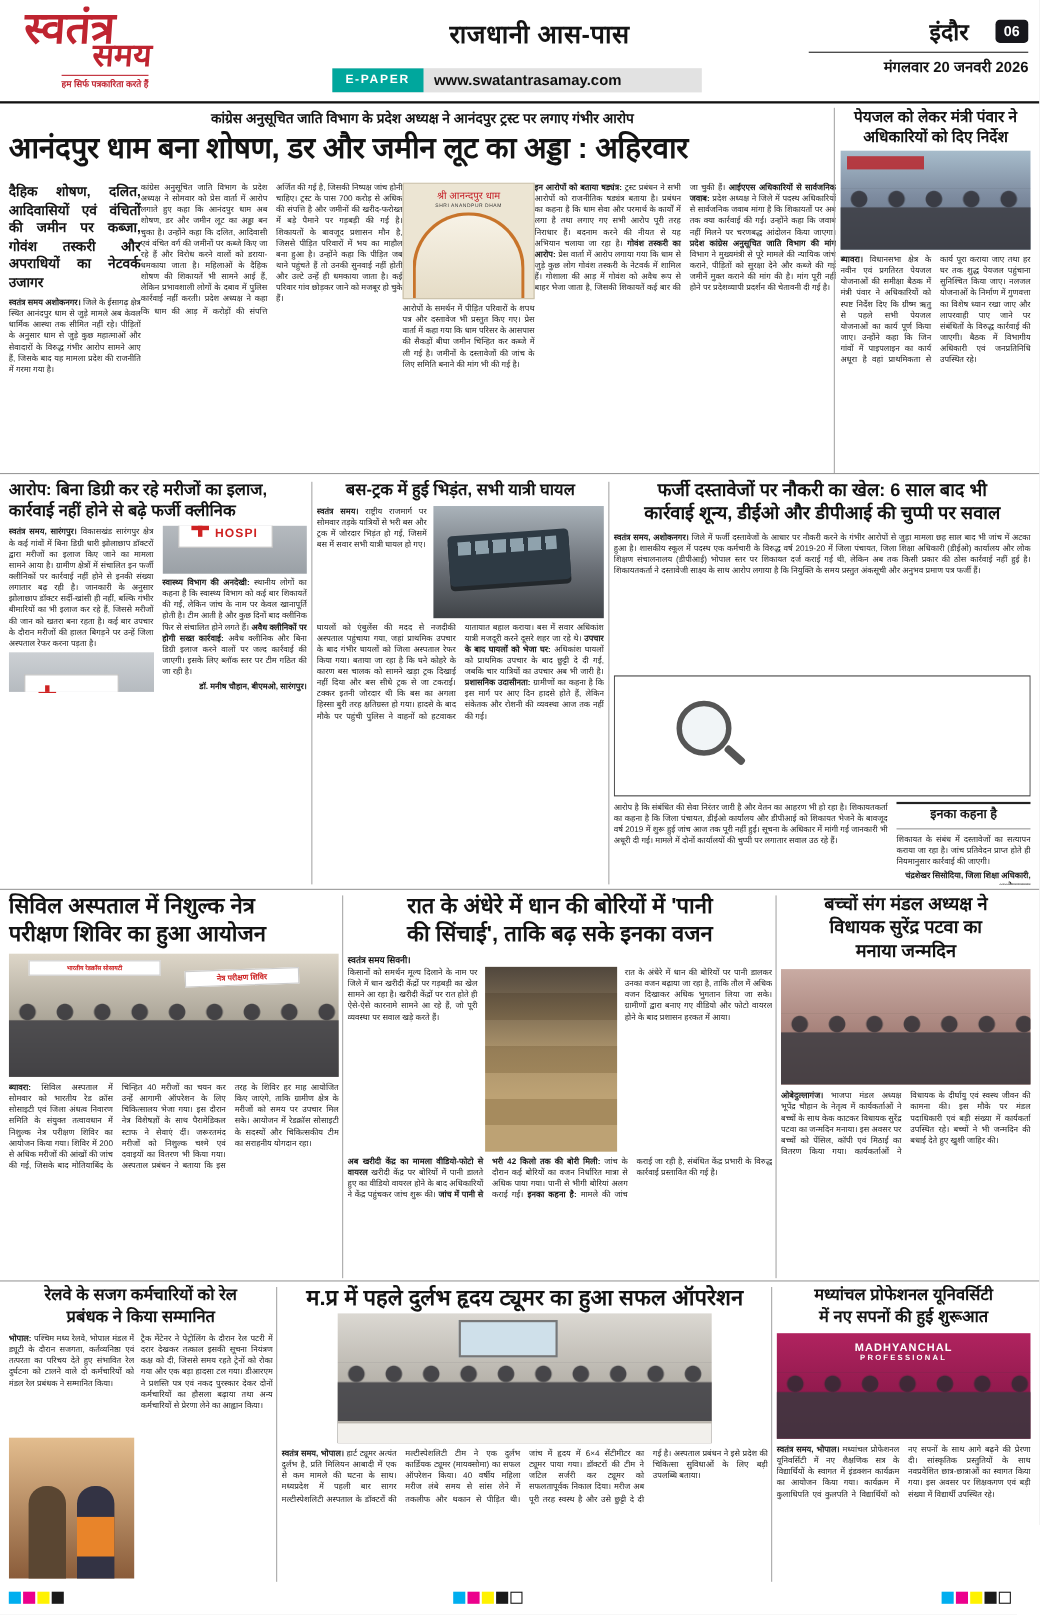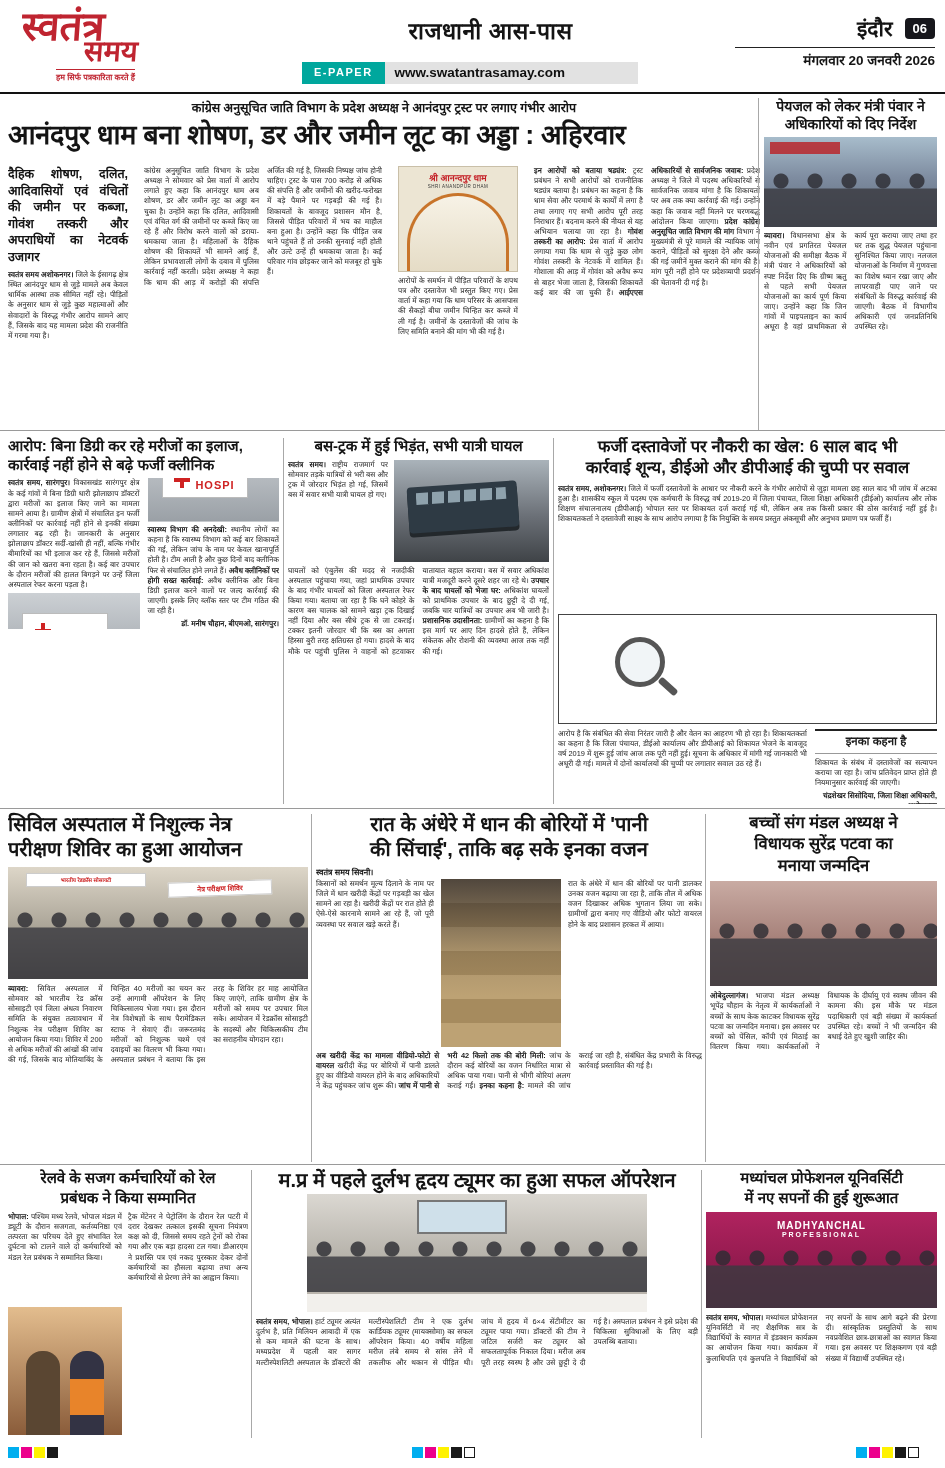--- a/index.html
+++ b/index.html
@@ -13,21 +13,21 @@
   .masthead { left:0; top:0; width:945px; height:94px; }
   .logo { left:22px; top:6px; width:210px; height:86px; }
   .logo1 { font-size:40px; font-weight:bold; color:#bf2430; line-height:1.0; transform:skewX(-4deg); }
   .logo2 { font-size:29px; font-weight:bold; color:#bf2430; line-height:0.95; margin:-8px 0 0 62px; transform:skewX(-4deg); }
   .tagline { display:inline-block; margin:2px 0 0 34px; font-size:8px; font-weight:bold; color:#bf2430; border-top:1px solid #bf2430; padding-top:1px; }
   .section-title { left:0; right:0; top:14px; text-align:center; font-size:23px; font-weight:bold; letter-spacing:0.5px;padding-left:36px; }
   .epaper-bar { left:302px; top:62px; width:336px; height:22px; background:#e2e2e2; display:flex; align-items:stretch; }
   .epaper-badge { background:#00a79d; color:#fff; font-weight:bold; font-size:11px; letter-spacing:1.5px; padding:4px 12px 0; }
   .site { font-weight:bold; font-size:13.5px; color:#101010; padding:3px 0 0 10px; }
   .mast-right { right:10px; top:14px; width:200px; text-align:right; }
-  .city-row { display:flex; justify-content:flex-end; align-items:center; gap:12px; }
+  .city-row { display:flex; justify-content:flex-end; align-items:center; gap:24px; }
   .city { font-size:21px; font-weight:bold; }
   .pageno { background:#17171c; color:#fff; font-size:13px; font-weight:bold; padding:3px 8px; border-radius:4px; }
   .mr-rule { border-top:1.5px solid #222; margin:5px 0 3px; }
   .date { font-size:13.5px; font-weight:bold; }
   .mast-line { left:0; top:92px; width:945px; height:3px; background:#121212; }
 
   
   .hline { position:absolute; height:1px; background:#9a9a9a; left:0; width:945px; }
   .vline { position:absolute; width:1px; background:#a8a8a8; }
 
@@ -36,32 +36,32 @@
   .byl { font-weight:bold; }
   .inh { font-weight:bold; }
   .sign { display:block; text-align:right; font-weight:bold; margin-top:3px; }
   .cols2 { column-count:2; column-gap:8px; }
   .cols3 { column-count:3; column-gap:8px; }
   .cols4 { column-count:4; column-gap:8px; }
 
   
   .kicker { left:8px; top:99px; width:752px; text-align:center; font-size:12.5px; font-weight:bold; }
   .lead-headline { left:8px; top:115px; width:752px; font-size:27px; font-weight:800; white-space:nowrap; letter-spacing:-0.3px; }
-  .lead-body { left:8px; top:166px; width:752px; height:262px; display:flex; gap:16px; }
+  .lead-body { left:8px; top:166px; width:752px; height:262px; display:flex; gap:0; }
   .lead-intro-col { flex:0 0 120px; }
   .lead-intro { font-size:12.5px; line-height:1.32; font-weight:bold; text-align:justify; margin-bottom:5px; }
   .lead-colsA { flex:0 0 238px; }
   .lead-mid { flex:0 0 120px; }
   .lead-colsB { flex:1; }
 
   
   .gate-photo { position:relative; width:120px; height:106px; background:#ece5d3; border:1px solid #c9bfa8; margin-bottom:4px; }
   .gate-arch { position:absolute; left:8px; right:8px; top:26px; bottom:0; border:3px solid #c8742a; border-bottom:none; border-radius:52px 52px 0 0; background:linear-gradient(180deg,#f7f2e6 0%,#e5dcc6 100%); }
   .gate-text { position:absolute; left:0; right:0; top:4px; text-align:center; }
-  .gate-l1 { font-size:9px; font-weight:bold; color:#c41f26; }
+  .gate-l1 { font-size:9px; font-weight:normal; color:#c41f26; }
   .gate-l2 { font-size:4.5px; color:#333; letter-spacing:0.5px; }
 
   
   .minister { left:764px; top:98px; width:173px; height:330px; }
   .minister-h { font-size:14px; font-weight:bold; text-align:center; line-height:1.25; margin-bottom:4px; }
   .minister-photo { position:relative; width:173px; height:90px; background:linear-gradient(180deg,#a7bccb 0%,#7e8ca0 45%,#5a6878 100%); margin-bottom:4px; }
   .red-strip { position:absolute; left:6px; top:5px; width:70px; height:12px; background:#b8262c; opacity:.85; }
 
   
   .crowd { position:absolute; left:0; right:0; bottom:0; height:62%;

